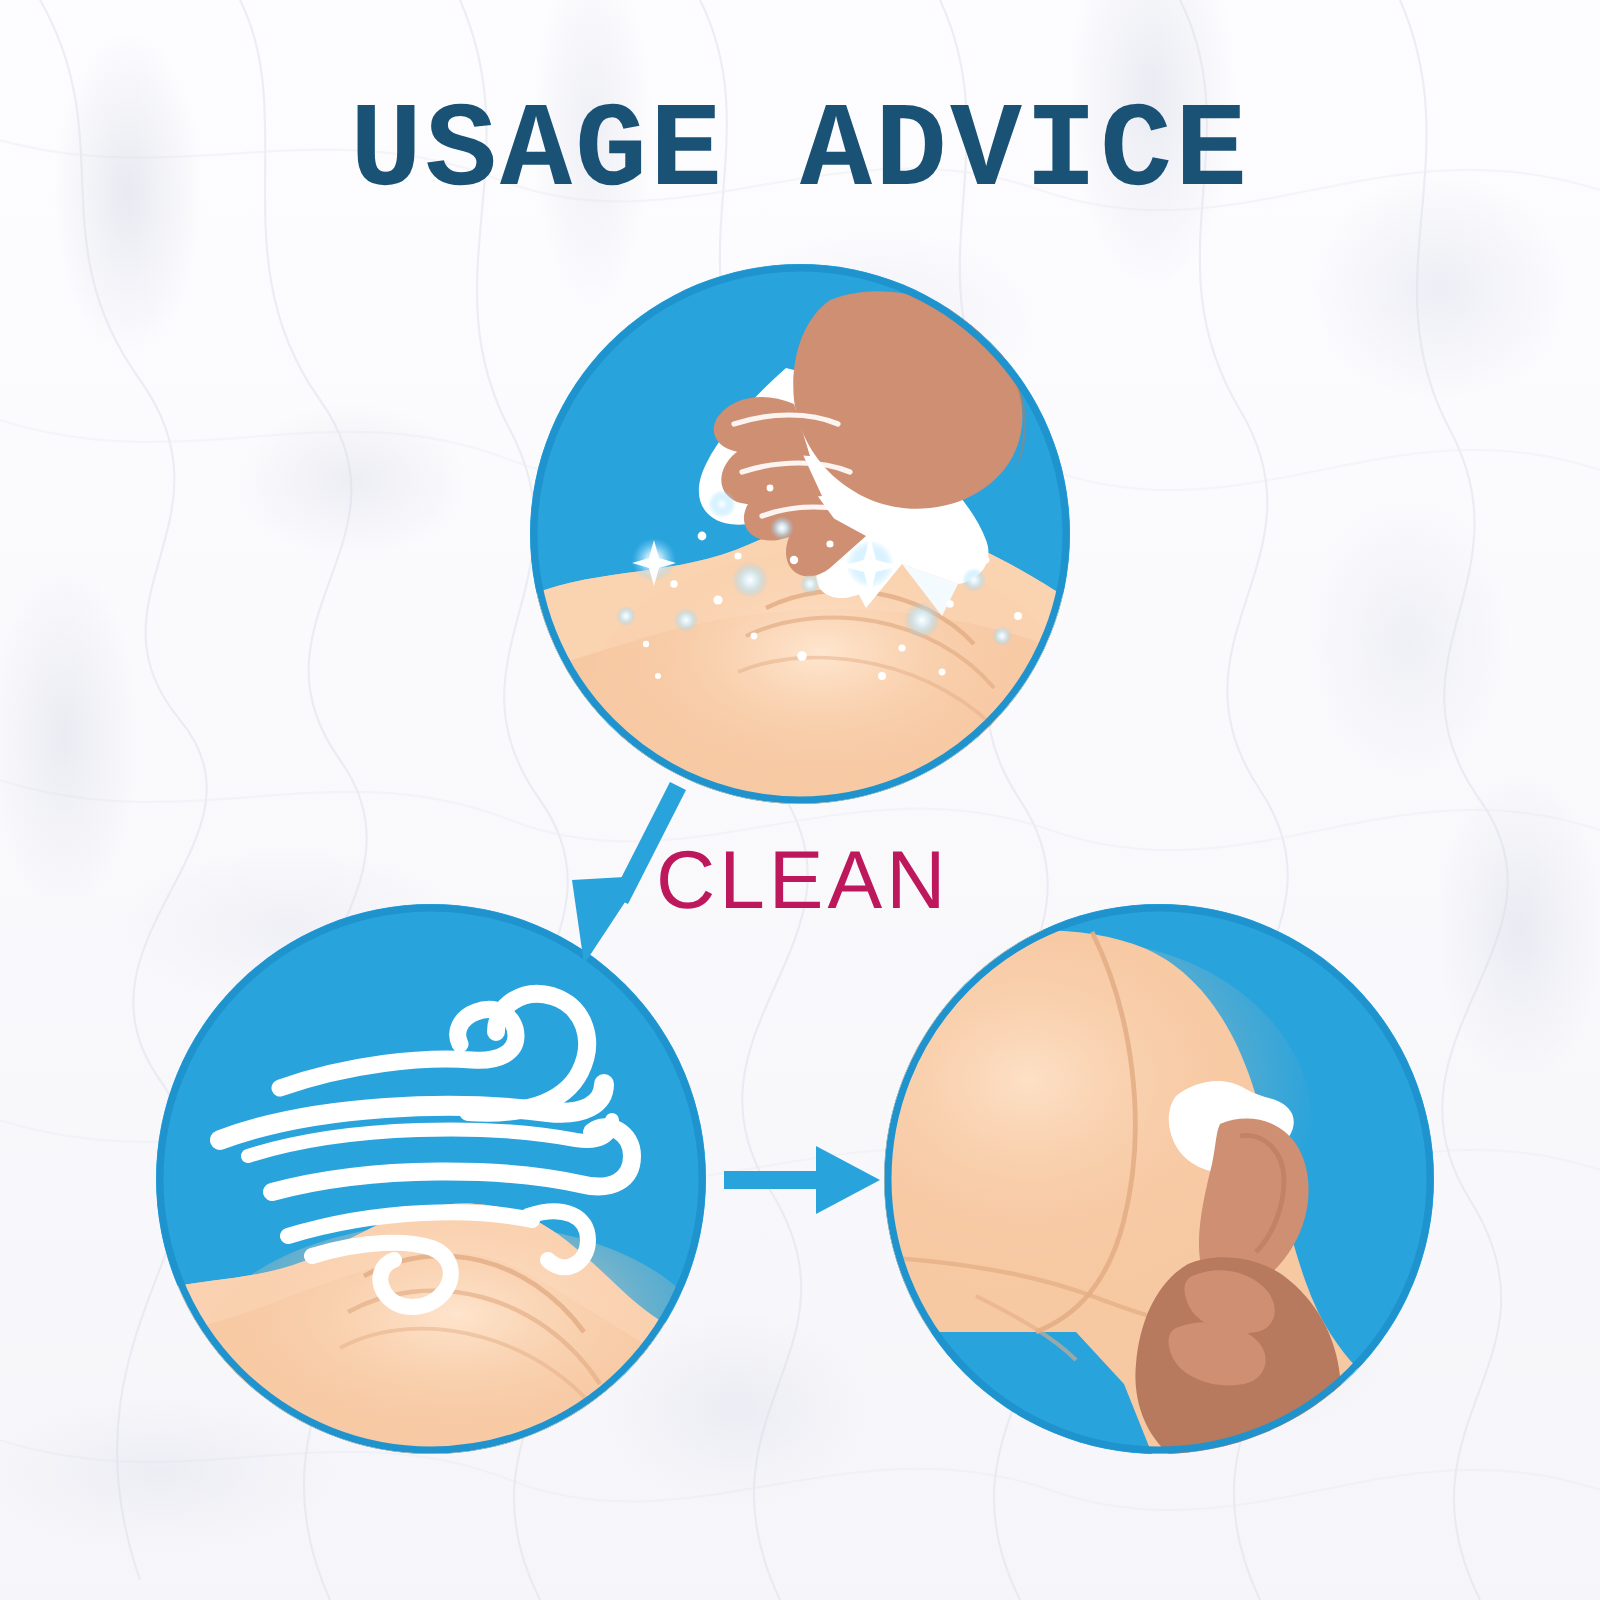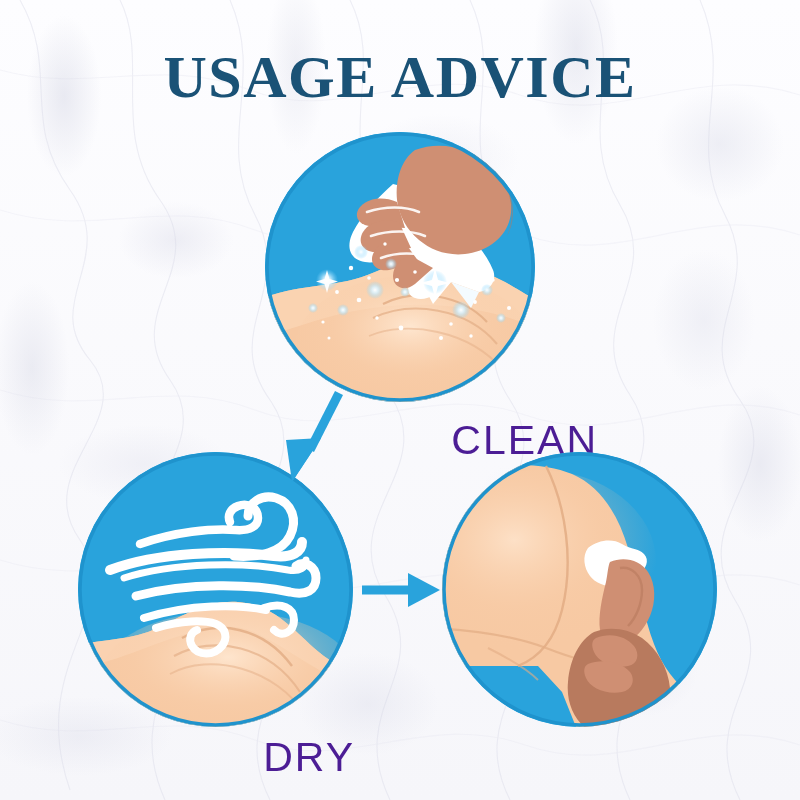--- a/index.html
+++ b/index.html
@@ -56,39 +56,39 @@
     position: absolute;
     left: 0;
     top: 47px;
     width: 800px;
     text-align: center;
     font-size: 60px;
     font-weight: 700;
     letter-spacing: 1.5px;
     color: #1a5276;
     line-height: 1;
-    font-family: Liberation Serif, serif;
+    font-family: Liberation Mono, monospace;
     white-space: nowrap;
   }
 
   
   .step { position: absolute; }
   .step-circle {
     position: absolute;
     border-radius: 50%;
     overflow: hidden;
     background: #29a3dc;
   }
   .step-label {
     position: absolute;
-    text-align: right;
+    text-align: left;
     font-size: 41px;
     font-weight: 400;
     letter-spacing: 2px;
-    color: #4c1d95;
+    color: #be185d;
     line-height: 1;
     white-space: nowrap;
   }
 
   .step-svg { display: block; width: 100%; height: 100%; }
 
   
   .arrow-layer {
     position: absolute;
     inset: 0;
@@ -257,21 +257,20 @@
             <path d="M66 166 C 112 152, 160 152, 188 158" stroke-width="8"></path>
             <path d="M186 156 C 204 150, 216 156, 216 168 C 216 180, 204 186, 196 178" stroke-width="8"></path>
 
             <path d="M78 176 C 104 168, 126 168, 138 172 C 148 176, 150 186, 144 194
                      C 136 204, 120 204, 114 194 C 110 187, 113 180, 119 178" stroke-width="8"></path>
           </g>
         </g>
         <circle cx="137.5" cy="137.5" r="135.5" fill="none" stroke="#1f93cd" stroke-width="3.5"></circle>
       </svg>
     </div>
-    <div class="step-label" style="left:2px; top:285px; width:275px;">DRY</div>
   </div>
 
   <div class="step" style="left:442px; top:452px; width:275px; height:275px;">
     <div class="step-circle" style="left:0; top:0; width:275px; height:275px;">
       <svg class="step-svg" viewBox="0 0 275 275" xmlns="http://www.w3.org/2000/svg">
         <defs>
           <clipPath id="clipApply">
               <circle cx="137.5" cy="137.5" r="137.5"></circle>
             </clipPath>
           <radialGradient id="skinShine3" cx="40%" cy="38%" r="62%">

